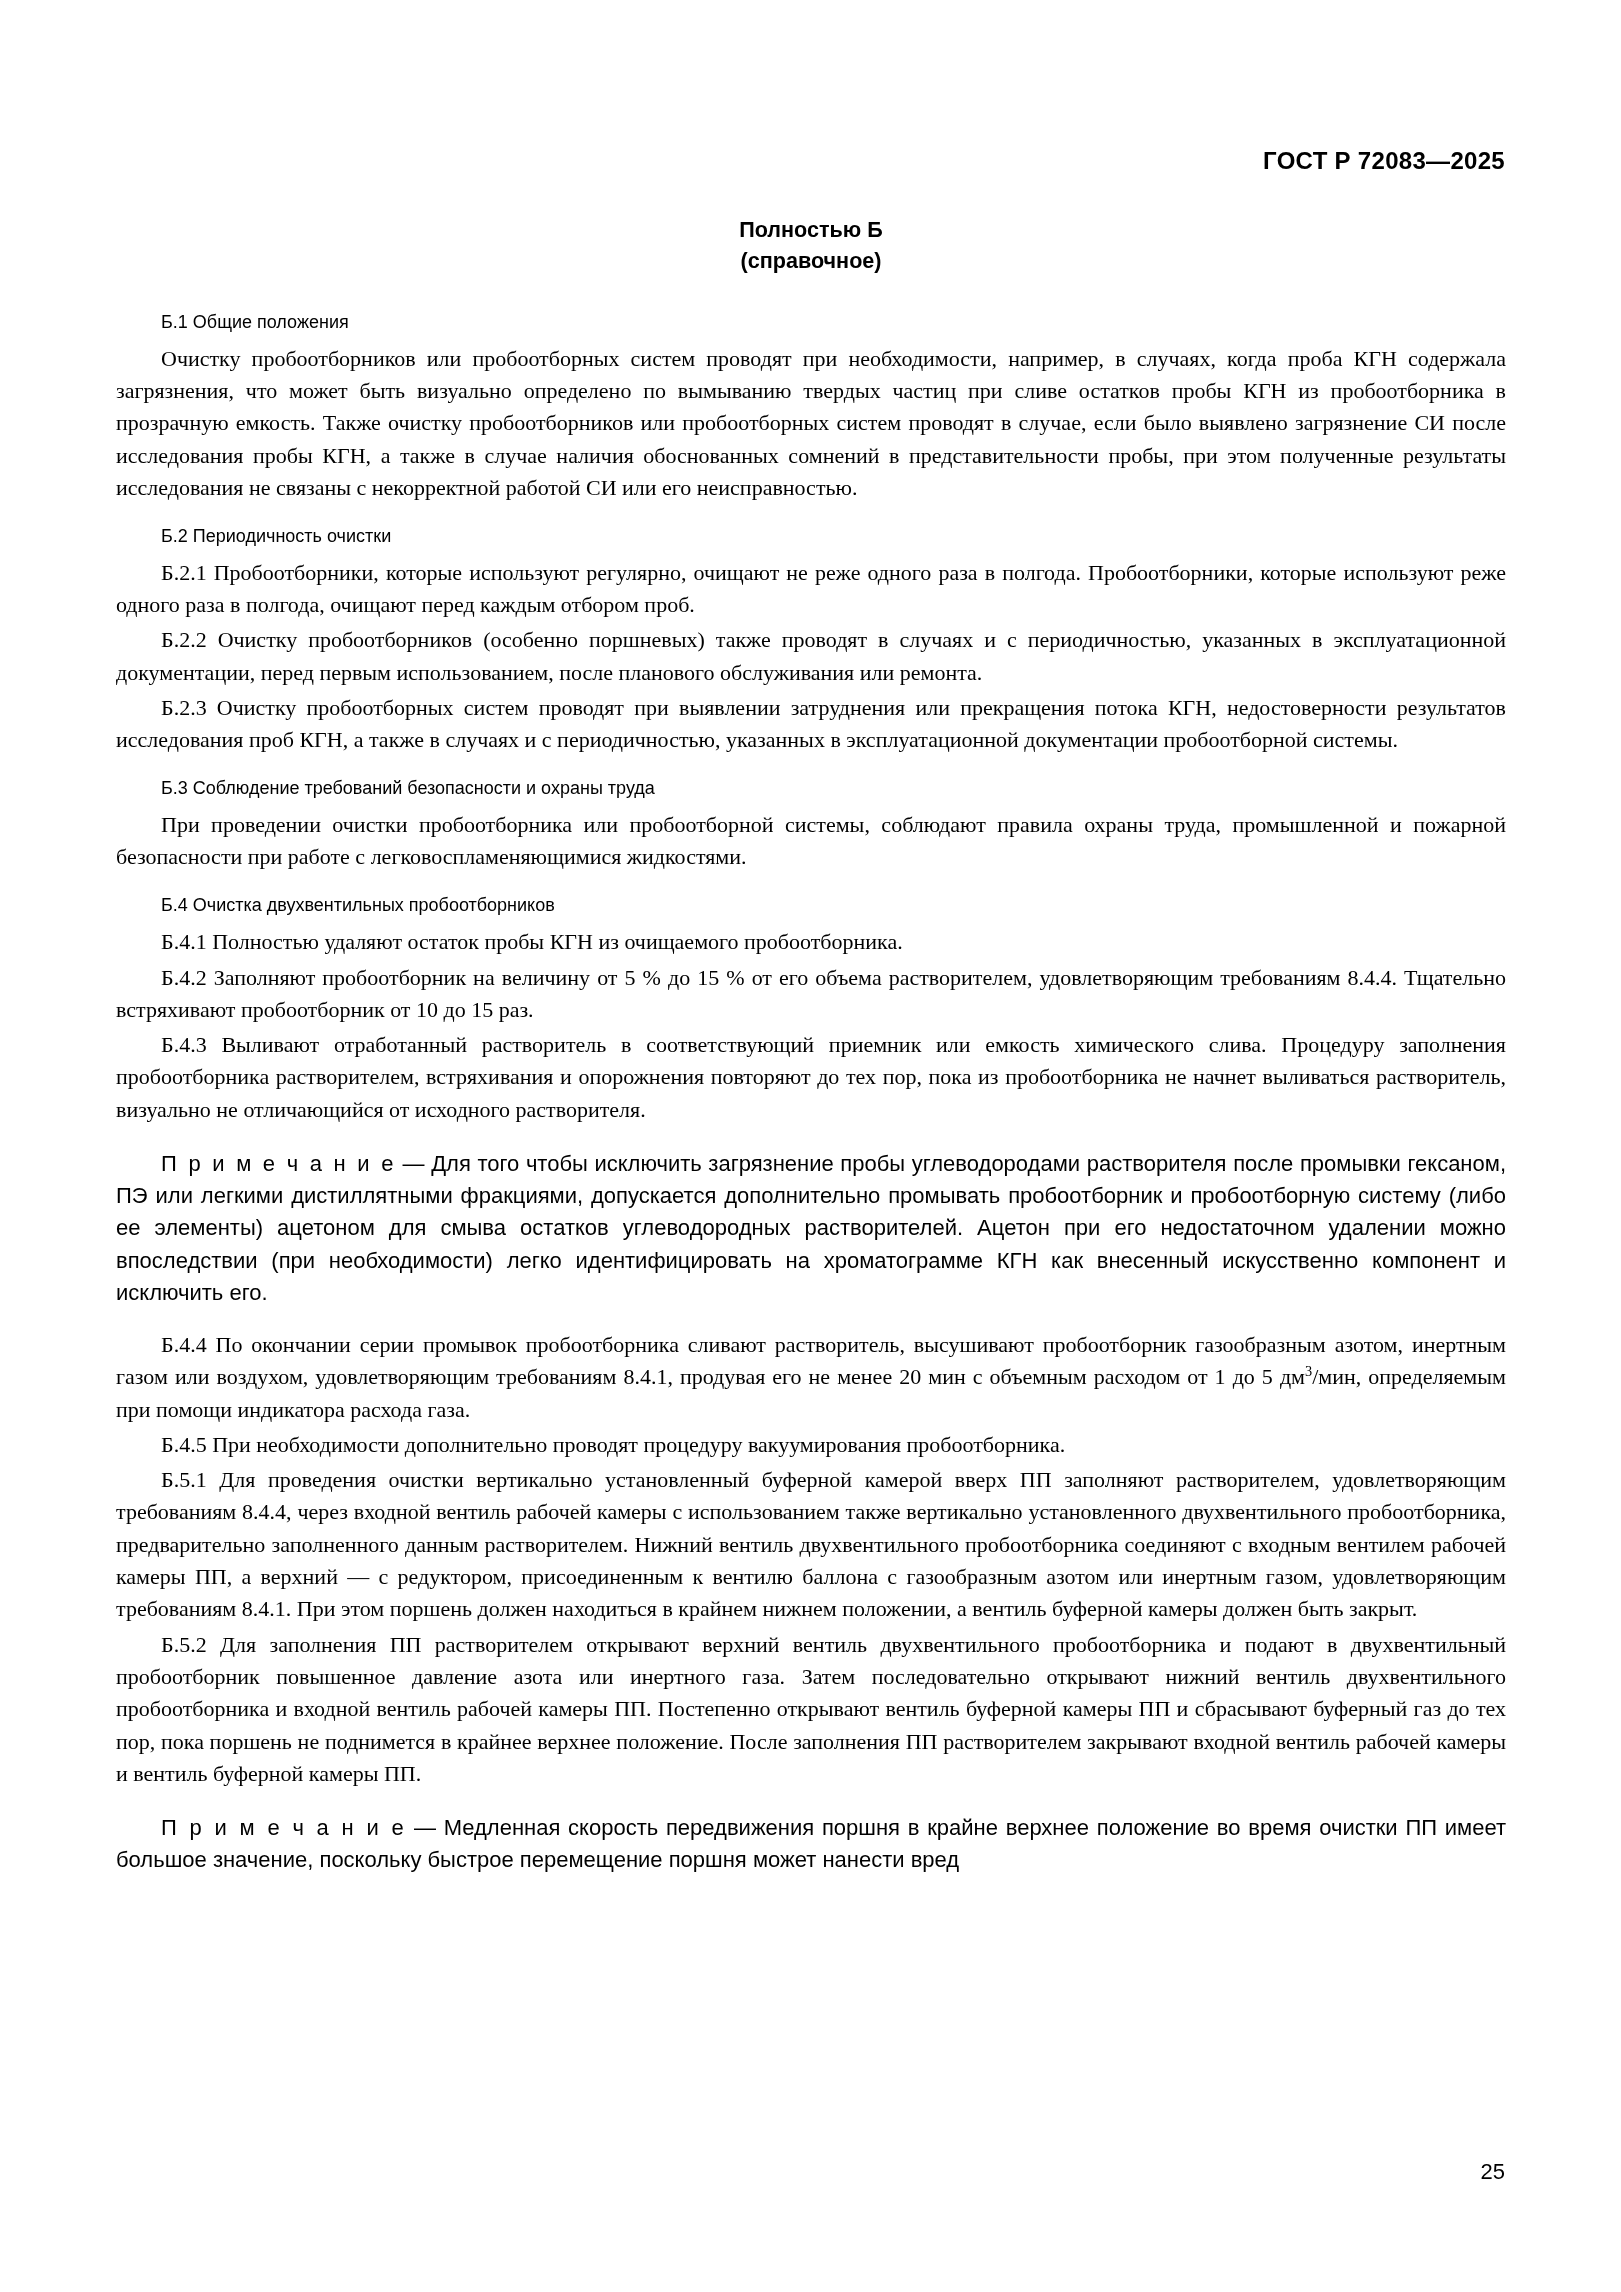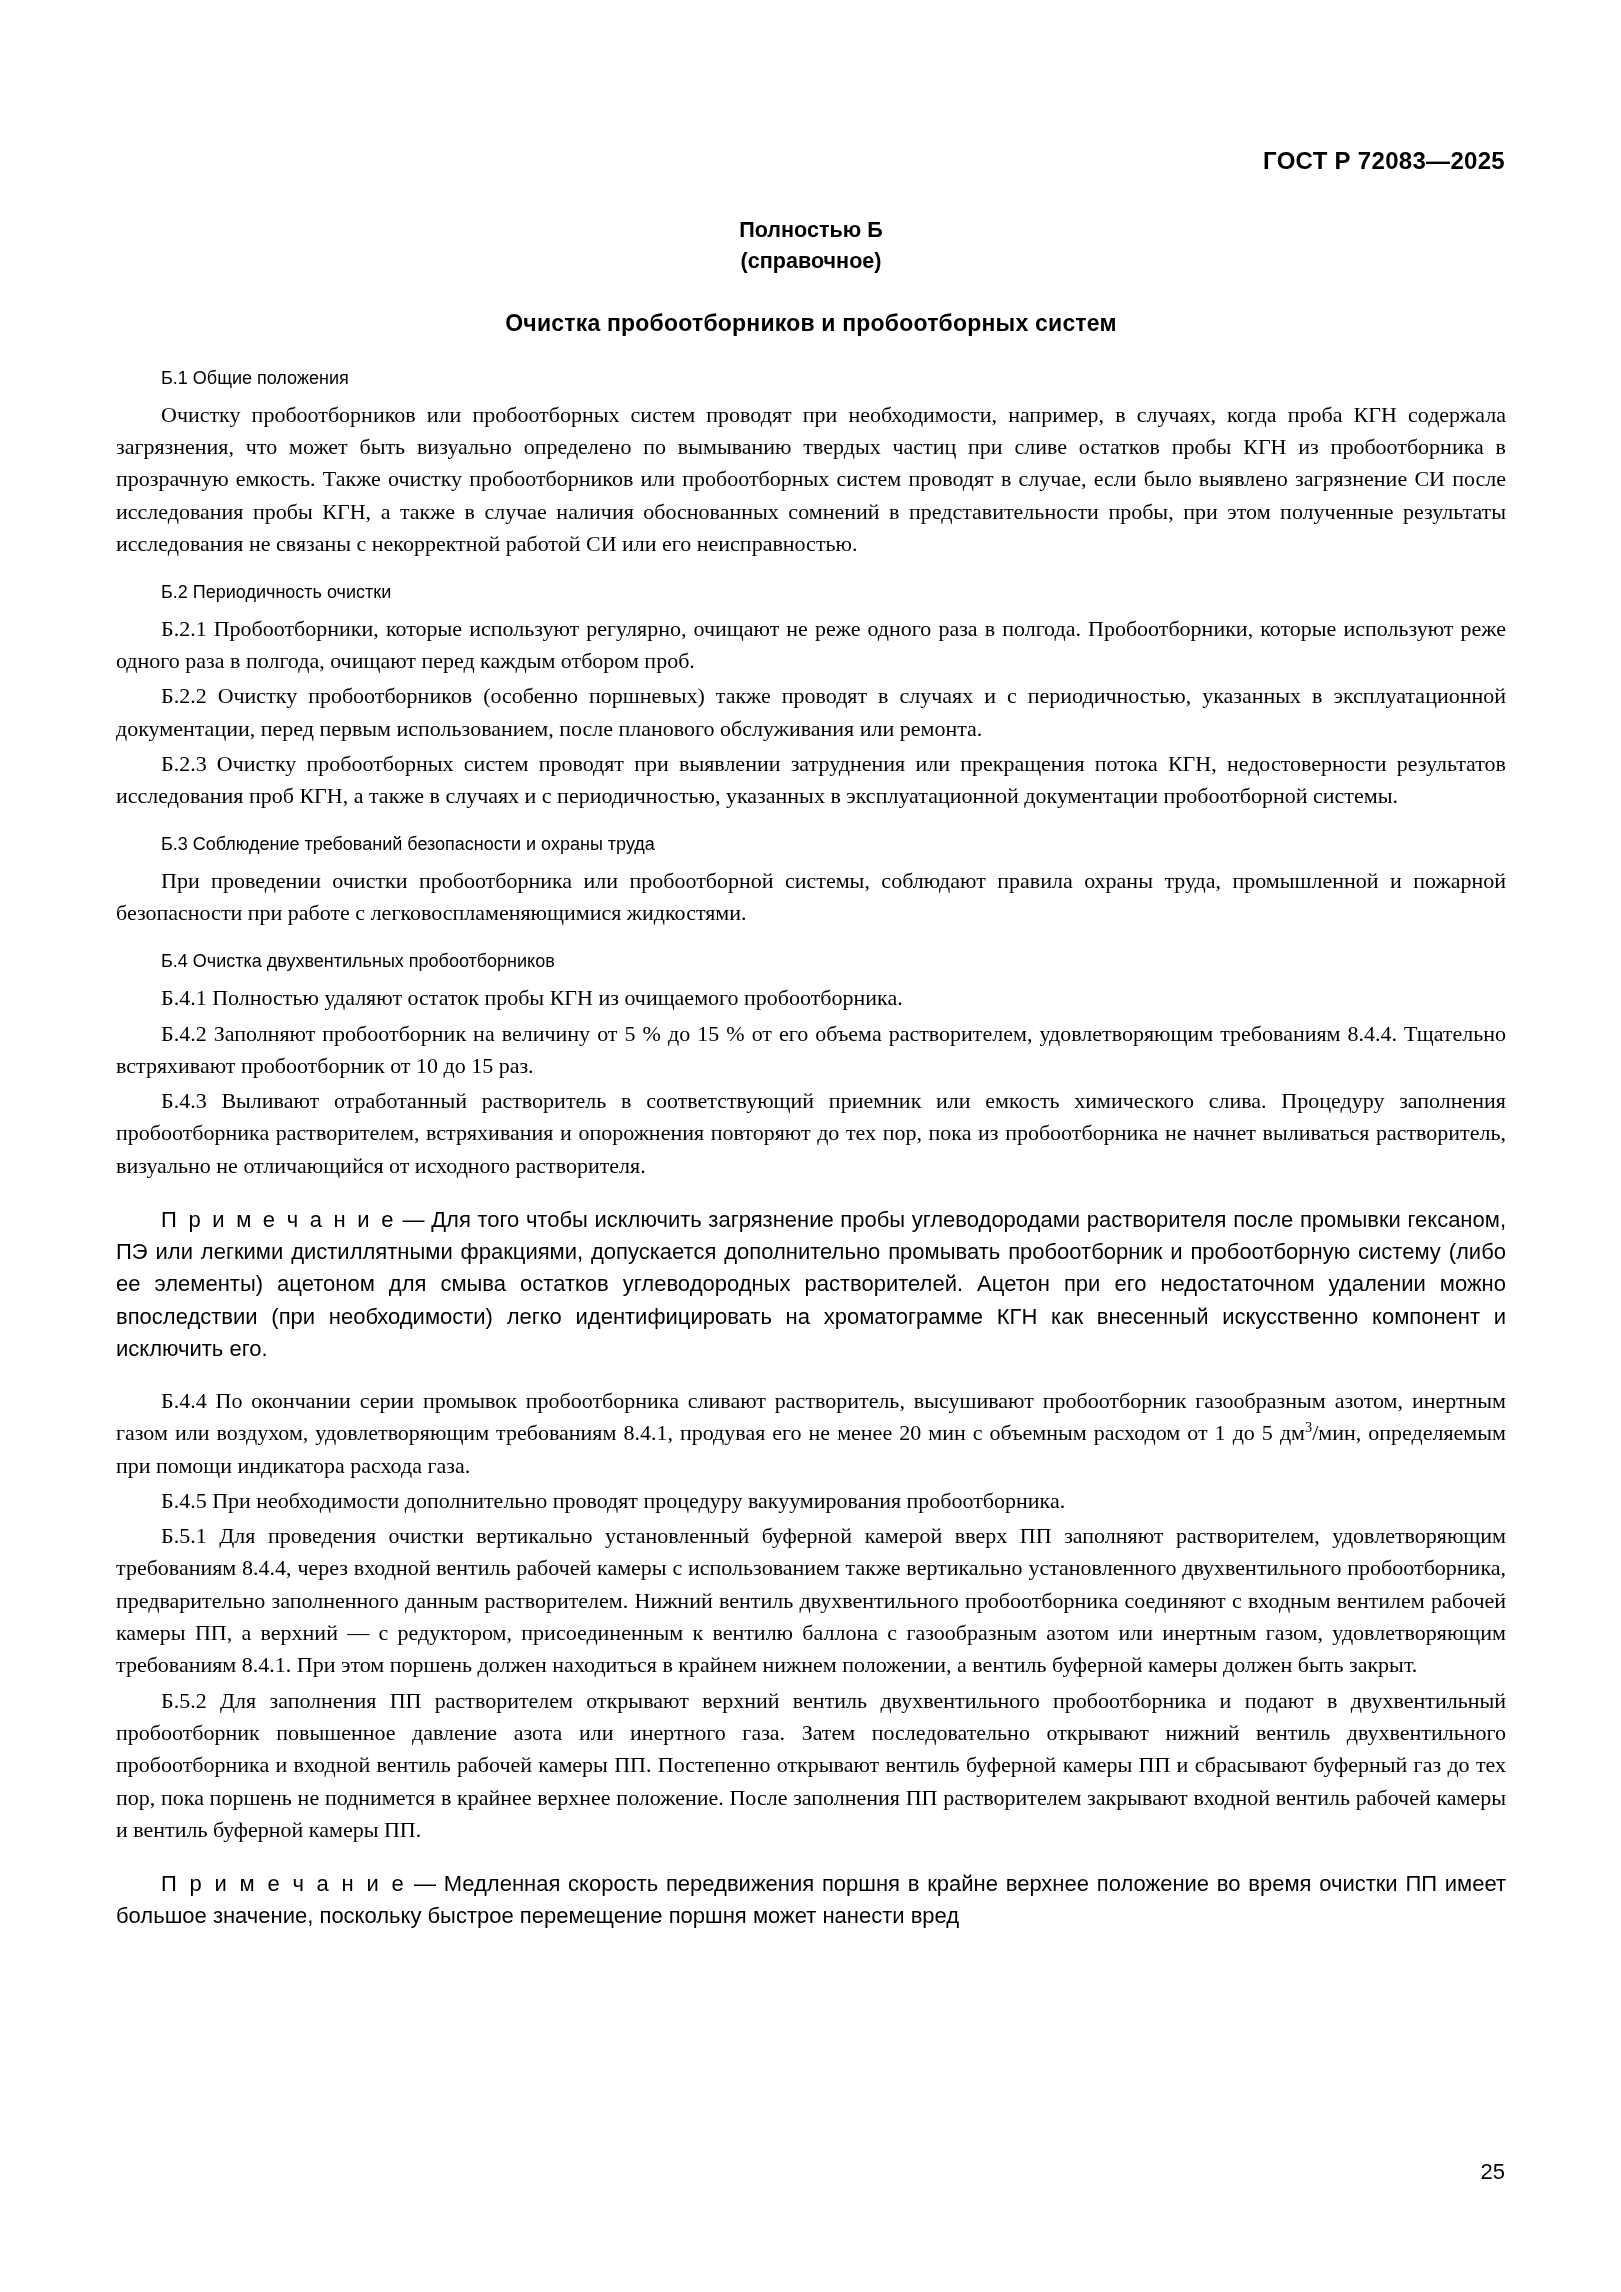--- a/index.html
+++ b/index.html
@@ -98,21 +98,20 @@
 <body>
 
 <div class="page">
 
   <div class="header">ГОСТ Р 72083—2025</div>
 
   <div class="content">
 
     <p class="app-title">Полностью Б</p>
     <p class="app-sub">(справочное)</p>
-    <p class="doc-title">Очистка пробоотборников и пробоотборных систем</p>
 
     <h3 class="sec">Б.1 Общие положения</h3>
     <p class="para">Очистку пробоотборников или пробоотборных систем проводят при необходимости, например, в случаях, когда проба КГН содержала загрязнения, что может быть визуально определено по вымыванию твердых частиц при сливе остатков пробы КГН из пробоотборника в прозрачную емкость. Также очистку пробоотборников или пробоотборных систем проводят в случае, если было выявлено загрязнение СИ после исследования пробы КГН, а также в случае наличия обоснованных сомнений в представительности пробы, при этом полученные результаты исследования не связаны с некорректной работой СИ или его неисправностью.</p>
 
     <h3 class="sec">Б.2 Периодичность очистки</h3>
     <p class="para">Б.2.1 Пробоотборники, которые используют регулярно, очищают не реже одного раза в полгода. Пробоотборники, которые используют реже одного раза в полгода, очищают перед каждым отбором проб.</p>
     <p class="para">Б.2.2 Очистку пробоотборников (особенно поршневых) также проводят в случаях и с периодичностью, указанных в эксплуатационной документации, перед первым использованием, после планового обслуживания или ремонта.</p>
     <p class="para">Б.2.3 Очистку пробоотборных систем проводят при выявлении затруднения или прекращения потока КГН, недостоверности результатов исследования проб КГН, а также в случаях и с периодичностью, указанных в эксплуатационной документации пробоотборной системы.</p>
 
     <h3 class="sec">Б.3 Соблюдение требований безопасности и охраны труда</h3>

